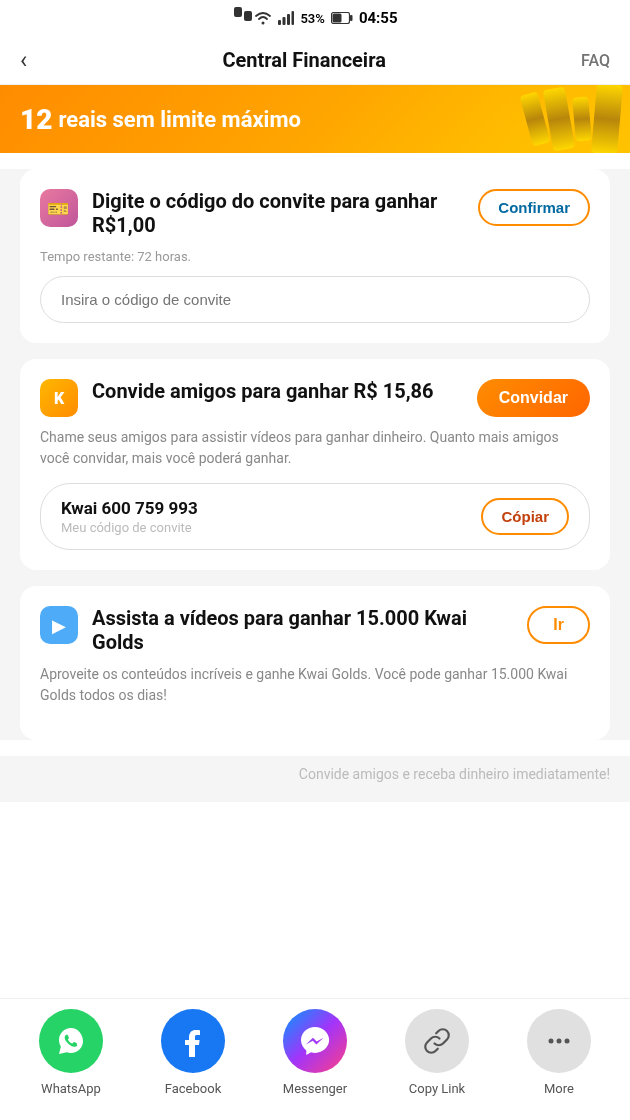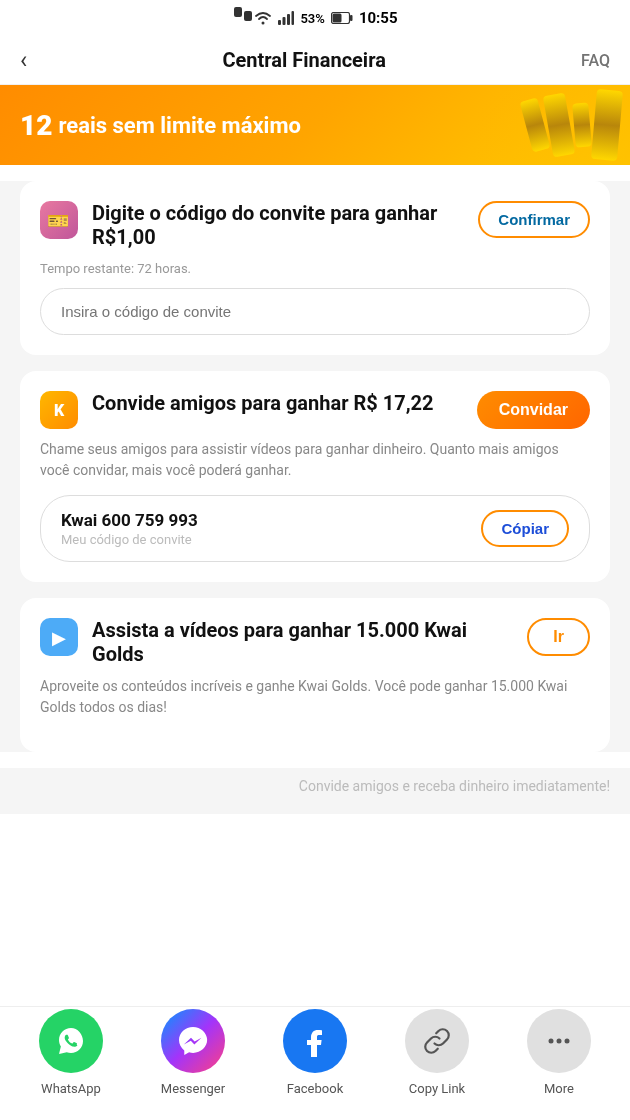--- a/index.html
+++ b/index.html
@@ -56,21 +56,21 @@
 
     
     .banner {
       background: linear-gradient(135deg, #ff8c00, #ffa500, #ffcc00);
       margin: 0;
       padding: 18px 20px;
       display: flex;
       align-items: center;
       position: relative;
       overflow: hidden;
-      height: 80px;
+      height: 68px;
     }
     .banner-text {
       font-size: 22px;
       font-weight: 700;
       color: #fff;
     }
     .banner-number {
       color: #fff;
       font-size: 28px;
       font-weight: 900;
@@ -217,21 +217,21 @@
       font-weight: 700;
       color: #111;
     }
     .code-box-left .code-sub {
       font-size: 13px;
       color: #bbb;
       margin-top: 2px;
     }
     .btn-copiar {
       border: 2px solid #ff8c00;
-      color: #1d4ed8;
+      color: #c2410c;
       background: #fff;
       border-radius: 24px;
       padding: 8px 18px;
       font-size: 15px;
       font-weight: 600;
       cursor: pointer;
     }
 
     
     .section-watch-top {
@@ -275,21 +275,21 @@
       color: #bbb;
       margin-bottom: 16px;
     }
 
     
     .bottom-share {
       background: #fff;
       display: flex;
       justify-content: space-around;
       align-items: center;
-      padding: 2px 10px 24px;
+      padding: 10px 10px 24px;
       border-top: 1px solid #eee;
       position: fixed;
       bottom: 0;
       left: 0;
       width: 630px;
     }
     .share-item {
       display: flex;
       flex-direction: column;
       align-items: center;
@@ -348,21 +348,21 @@
       <rect x="9" y="3" width="3" height="11" rx="1"></rect>
       <rect x="13.5" y="0" width="2.5" height="14" rx="1"></rect>
     </svg>
     <span>53%</span>
 
     <svg width="22" height="12" viewBox="0 0 22 12" fill="none">
       <rect x="0.5" y="0.5" width="18" height="11" rx="2" stroke="#333" stroke-width="1.2"></rect>
       <rect x="19" y="3" width="2.5" height="6" rx="1" fill="#333"></rect>
       <rect x="1.5" y="1.5" width="9" height="9" rx="1.5" fill="#333"></rect>
     </svg>
-    <span style="font-size:15px;font-weight:700;">10:55</span>
+    <span style="font-size:15px;font-weight:700;">04:55</span>
   </div>
 </div>
 
 <div class="nav-header">
   <span class="nav-back">‹</span>
   <span class="nav-title">Central Financeira</span>
   <span class="nav-faq">FAQ</span>
 </div>
 
 <div class="banner">
@@ -384,21 +384,21 @@
       <span class="section-title">Digite o código do convite para ganhar R$1,00</span>
       <button class="btn-confirmar">Confirmar</button>
     </div>
     <div class="timer-text">Tempo restante: 72 horas.</div>
     <input class="invite-input" type="text" placeholder="Insira o código de convite" style="">
   </div>
 
   <div class="card">
     <div class="section-friends-top">
       <div class="icon-kwai">K</div>
-      <span class="section-title">Convide amigos para ganhar R$ 17,22</span>
+      <span class="section-title">Convide amigos para ganhar R$ 15,86</span>
       <button class="btn-convidar">Convidar</button>
     </div>
     <p class="desc-text">Chame seus amigos para assistir vídeos para ganhar dinheiro. Quanto mais amigos você convidar, mais você poderá ganhar.</p>
     <div class="code-box">
       <div class="code-box-left">
         <div class="code-main">Kwai 600 759 993</div>
         <div class="code-sub">Meu código de convite</div>
       </div>
       <button class="btn-copiar">Cópiar</button>
     </div>
@@ -426,35 +426,35 @@
   <div class="share-item">
     <div class="share-icon-circle share-icon-whatsapp">
       <svg class="svg-icon" viewBox="0 0 32 32" fill="white">
         <path d="M16 3C9.37 3 4 8.37 4 15c0 2.39.69 4.61 1.87 6.5L4 29l7.71-1.85A12.94 12.94 0 0016 28c6.63 0 12-5.37 12-12S22.63 3 16 3zm6.41 17.21c-.27.76-1.56 1.45-2.14 1.54-.55.09-1.24.13-2-.13-.46-.16-1.06-.37-1.82-.72-3.2-1.38-5.29-4.62-5.45-4.84-.16-.22-1.3-1.73-1.3-3.3 0-1.57.82-2.34 1.11-2.66.27-.3.59-.38.79-.38.2 0 .39.002.56.01.18.008.43-.07.67.51.27.63.9 2.2.98 2.36.08.16.13.35.03.56-.1.21-.15.34-.3.52-.15.18-.32.4-.45.54-.15.15-.3.32-.13.62.17.3.77 1.27 1.66 2.05 1.14 1.02 2.1 1.34 2.4 1.49.3.15.48.13.66-.08.18-.21.76-.89.96-1.19.2-.3.4-.25.67-.15.27.1 1.73.82 2.03.97.3.15.5.22.57.34.07.13.07.76-.2 1.52z"></path>
       </svg>
     </div>
     <span class="share-label">WhatsApp</span>
   </div>
 
   <div class="share-item">
+    <div class="share-icon-circle share-icon-facebook">
+      <svg class="svg-icon" viewBox="0 0 32 32" fill="white">
+        <path d="M18 32V20h4l.6-5H18v-3c0-1.4.4-2 2.5-2H23V5.2C22.3 5.1 20.6 5 18.7 5 14.9 5 12 7.5 12 12.3V15H8v5h4v12h6z"></path>
+      </svg>
+    </div>
+    <span class="share-label">Facebook</span>
+  </div>
+
+  <div class="share-item">
     <div class="share-icon-circle share-icon-messenger">
       <svg class="svg-icon" viewBox="0 0 32 32" fill="white">
         <path d="M16 2C8.27 2 2 7.86 2 15.08c0 4.16 2.06 7.87 5.28 10.36V30l4.82-2.64c1.28.35 2.64.54 4.05.54 7.73 0 14-5.86 14-13.08C30 7.86 23.73 2 16 2zm1.37 17.59l-3.56-3.8-6.94 3.8L14 12.72l3.65 3.8 6.85-3.8-7.13 6.87z"></path>
       </svg>
     </div>
     <span class="share-label">Messenger</span>
-  </div>
-
-  <div class="share-item">
-    <div class="share-icon-circle share-icon-facebook">
-      <svg class="svg-icon" viewBox="0 0 32 32" fill="white">
-        <path d="M18 32V20h4l.6-5H18v-3c0-1.4.4-2 2.5-2H23V5.2C22.3 5.1 20.6 5 18.7 5 14.9 5 12 7.5 12 12.3V15H8v5h4v12h6z"></path>
-      </svg>
-    </div>
-    <span class="share-label">Facebook</span>
   </div>
 
   <div class="share-item">
     <div class="share-icon-circle share-icon-link">
       <svg class="svg-icon" viewBox="0 0 32 32" fill="#555">
         <path d="M13.5 18.5a6 6 0 008.49 0l4-4a6 6 0 00-8.49-8.49l-2.3 2.3" stroke="#555" stroke-width="2.2" fill="none" stroke-linecap="round"></path>
         <path d="M18.5 13.5a6 6 0 00-8.49 0l-4 4a6 6 0 008.49 8.49l2.28-2.28" stroke="#555" stroke-width="2.2" fill="none" stroke-linecap="round"></path>
       </svg>
     </div>
     <span class="share-label">Copy Link</span>

